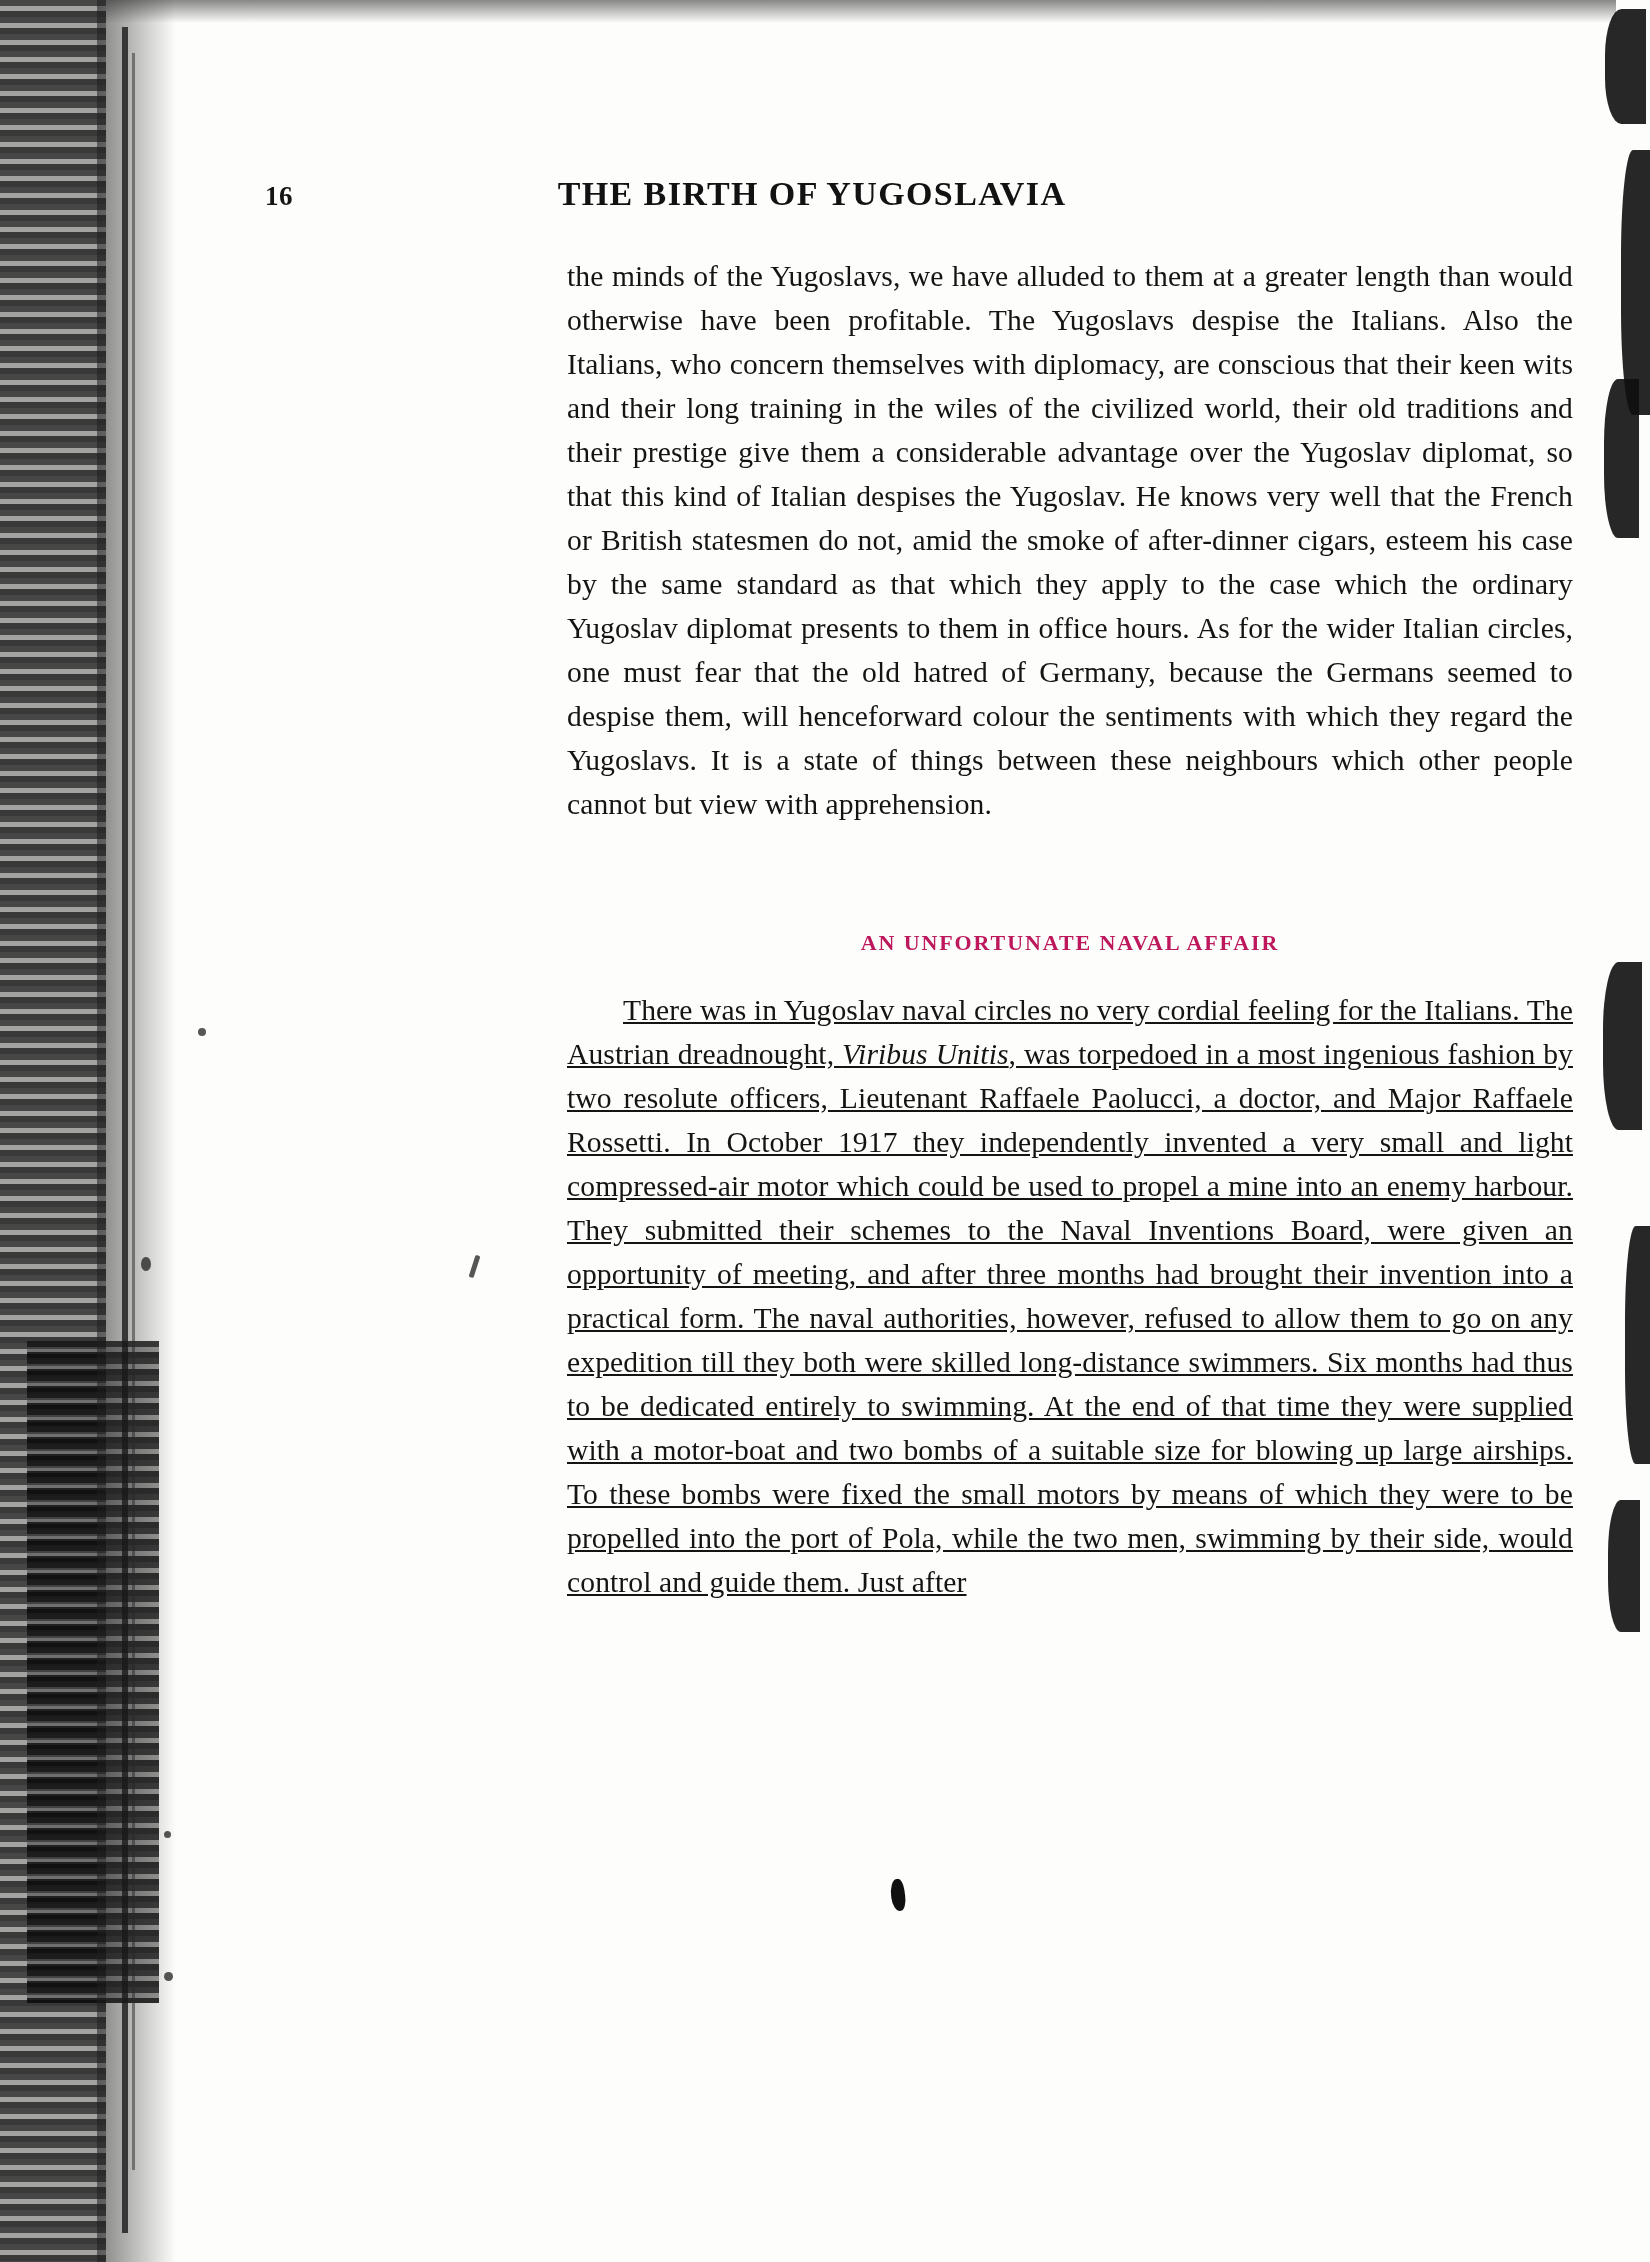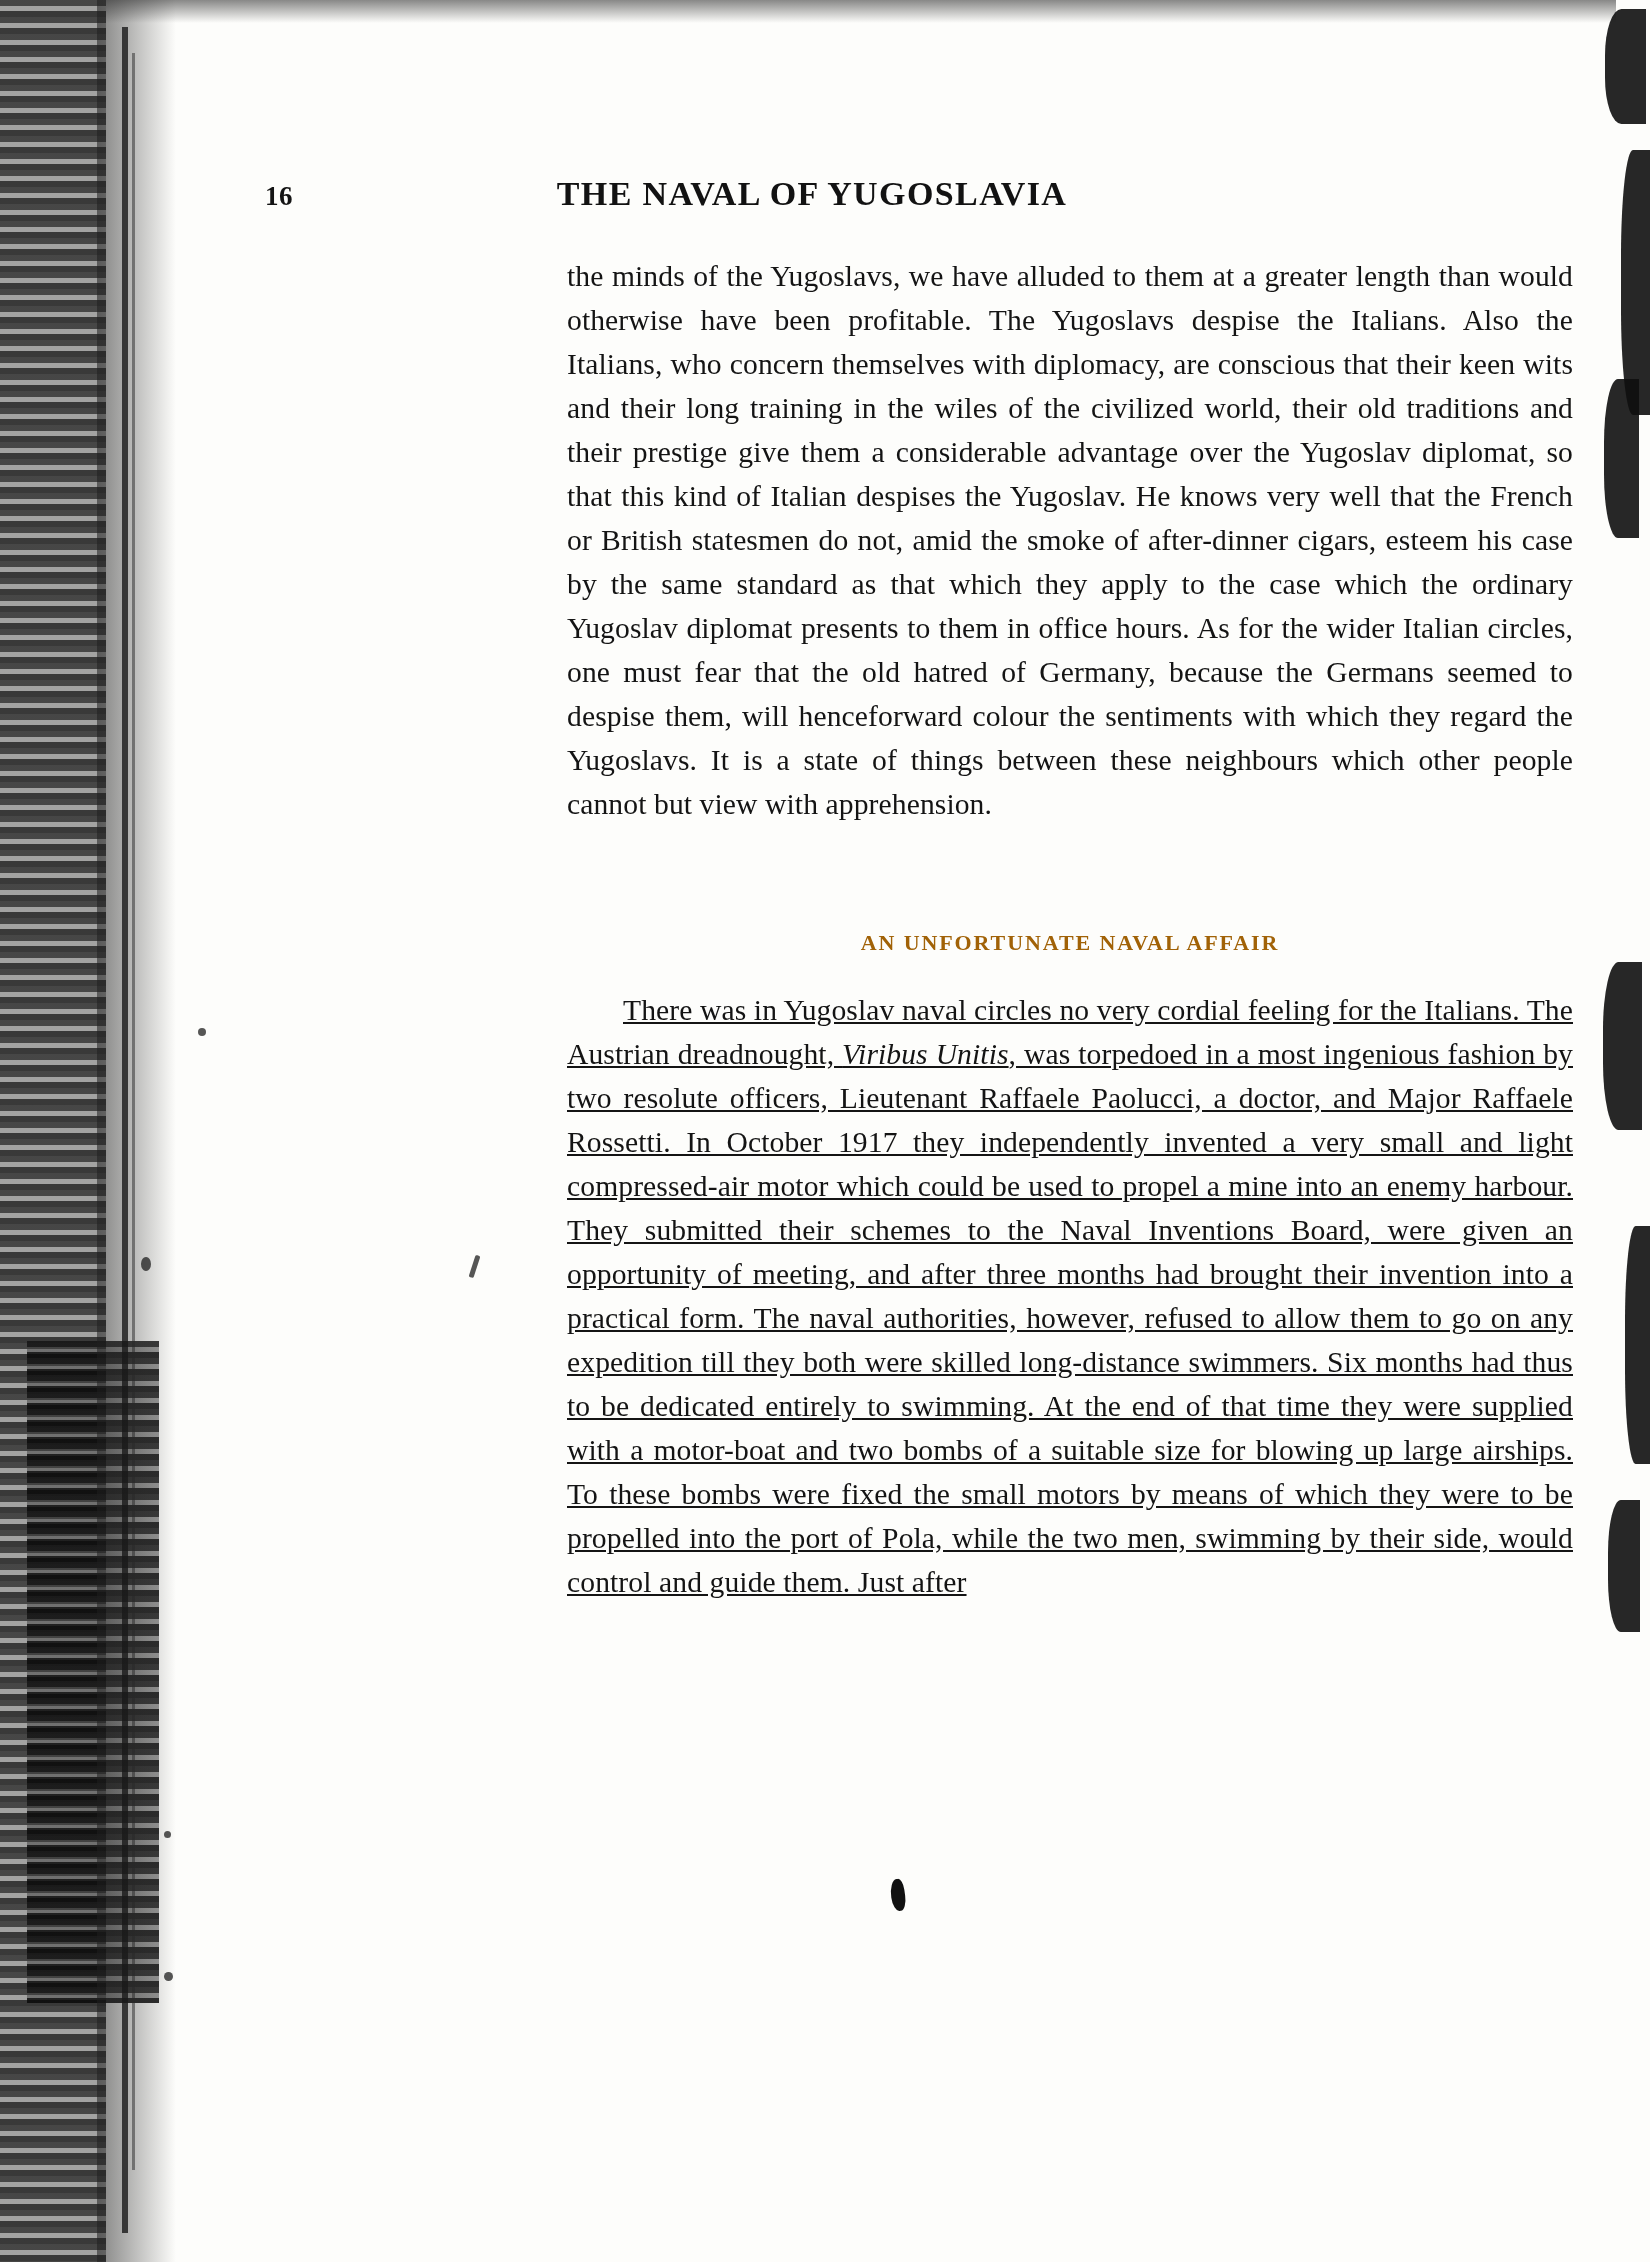--- a/index.html
+++ b/index.html
@@ -162,21 +162,21 @@
     text-indent: 0;
   }
   .section-head {
     margin: 0;
     padding-top: 104px;
     padding-bottom: 32px;
     text-align: center;
     font-size: 22px;
     font-weight: 700;
     letter-spacing: 1.9px;
-    color: #a16207;
+    color: #be185d;
   }
   p.body-para.indent {
     text-indent: 56px;
     text-decoration: underline;
   }
   .ital {
     font-style: italic;
   }
 </style>
 </head>
@@ -200,21 +200,21 @@
   <div class="speck" style="left:164px;top:1831px;width:7px;height:7px;"></div>
   <div class="speck" style="left:472px;top:1255px;width:5.3px;height:23px;transform:rotate(18deg);border-radius:1.8px;"></div>
   <div class="speck" style="left:164px;top:1972px;width:8.8px;height:8.8px;"></div>
   <div class="blot"></div>
 </div>
 
 <div class="page-body">
 
   <div class="header-row">
     <div class="folio">16</div>
-    <div class="running-head">THE NAVAL OF YUGOSLAVIA</div>
+    <div class="running-head">THE BIRTH OF YUGOSLAVIA</div>
   </div>
 
   <div class="textblock">
 
     <p class="body-para">the minds of the Yugoslavs, we have alluded to them at a greater length than would otherwise have been profitable. The Yugoslavs despise the Italians.  Also the Italians, who concern themselves with diplomacy, are conscious that their keen wits and their long training in the wiles of the civilized world, their old traditions and their prestige give them a considerable advantage over the Yugoslav diplomat, so that this kind of Italian despises the Yugoslav.  He knows very well that the French or British statesmen do not, amid the smoke of after-dinner cigars, esteem his case by the same standard as that which they apply to the case which the ordinary Yugoslav diplomat presents to them in office hours.  As for the wider Italian circles, one must fear that the old hatred of Germany, because the Germans seemed to despise them, will henceforward colour the sentiments with which they regard the Yugoslavs.   It is a state of things between these neighbours which other people cannot but view with apprehension.</p>
 
     <p class="section-head">AN UNFORTUNATE NAVAL AFFAIR</p>
 
     <p class="body-para indent"><span>There was in Yugoslav naval circles no very cordial feeling for the Italians.   The Austrian dreadnought, </span><span class="ital">Viribus Unitis</span><span>, was torpedoed in a most ingenious fashion by two resolute officers, Lieutenant Raffaele Paolucci, a doctor, and Major Raffaele Rossetti.   In October 1917 they independently invented a very small and light compressed-air motor which could be used to propel a mine into an enemy harbour.   They submitted their schemes to the Naval Inventions Board, were given an opportunity of meeting, and after three months had brought their invention into a practical form.   The naval authorities, however, refused to allow them to go on any expedition till they both were skilled long-distance swimmers. Six months had thus to be dedicated entirely to swimming.   At the end of that time they were supplied with a motor-boat and two bombs of a suitable size for blowing up large airships.   To these bombs were fixed the small motors by means of which they were to be propelled into the port of Pola, while the two men, swimming by their side, would control and guide them.   Just after</span></p>
 

